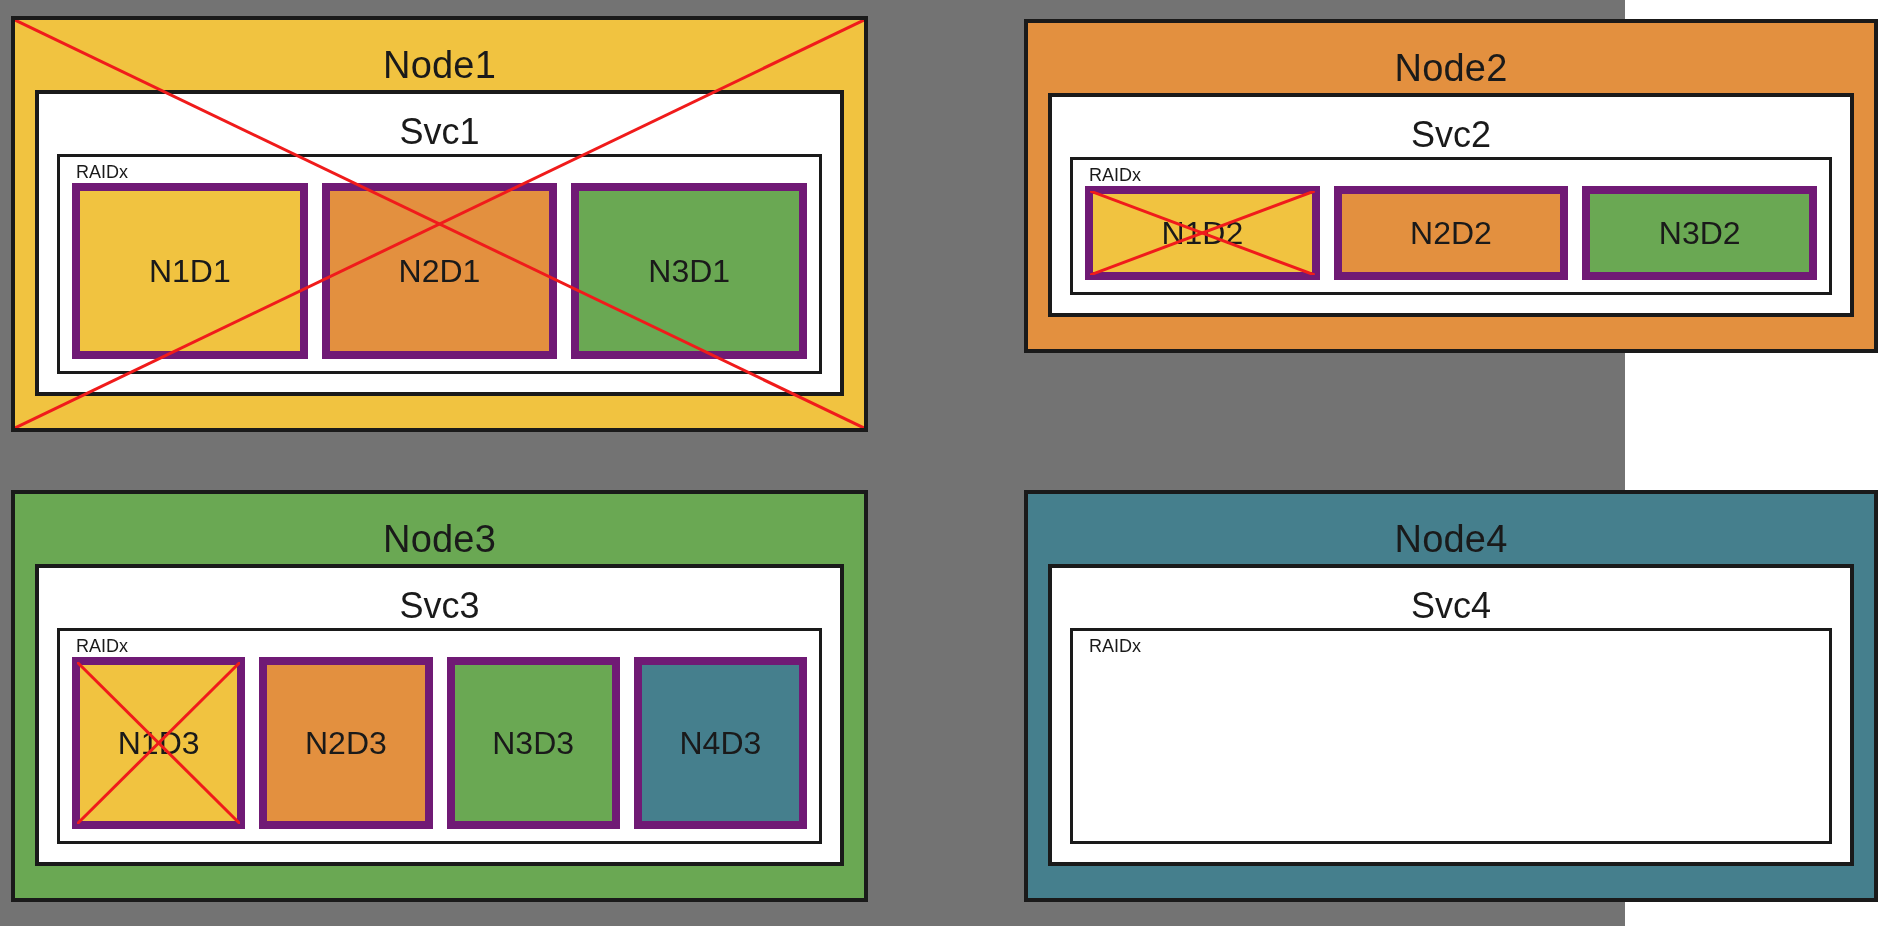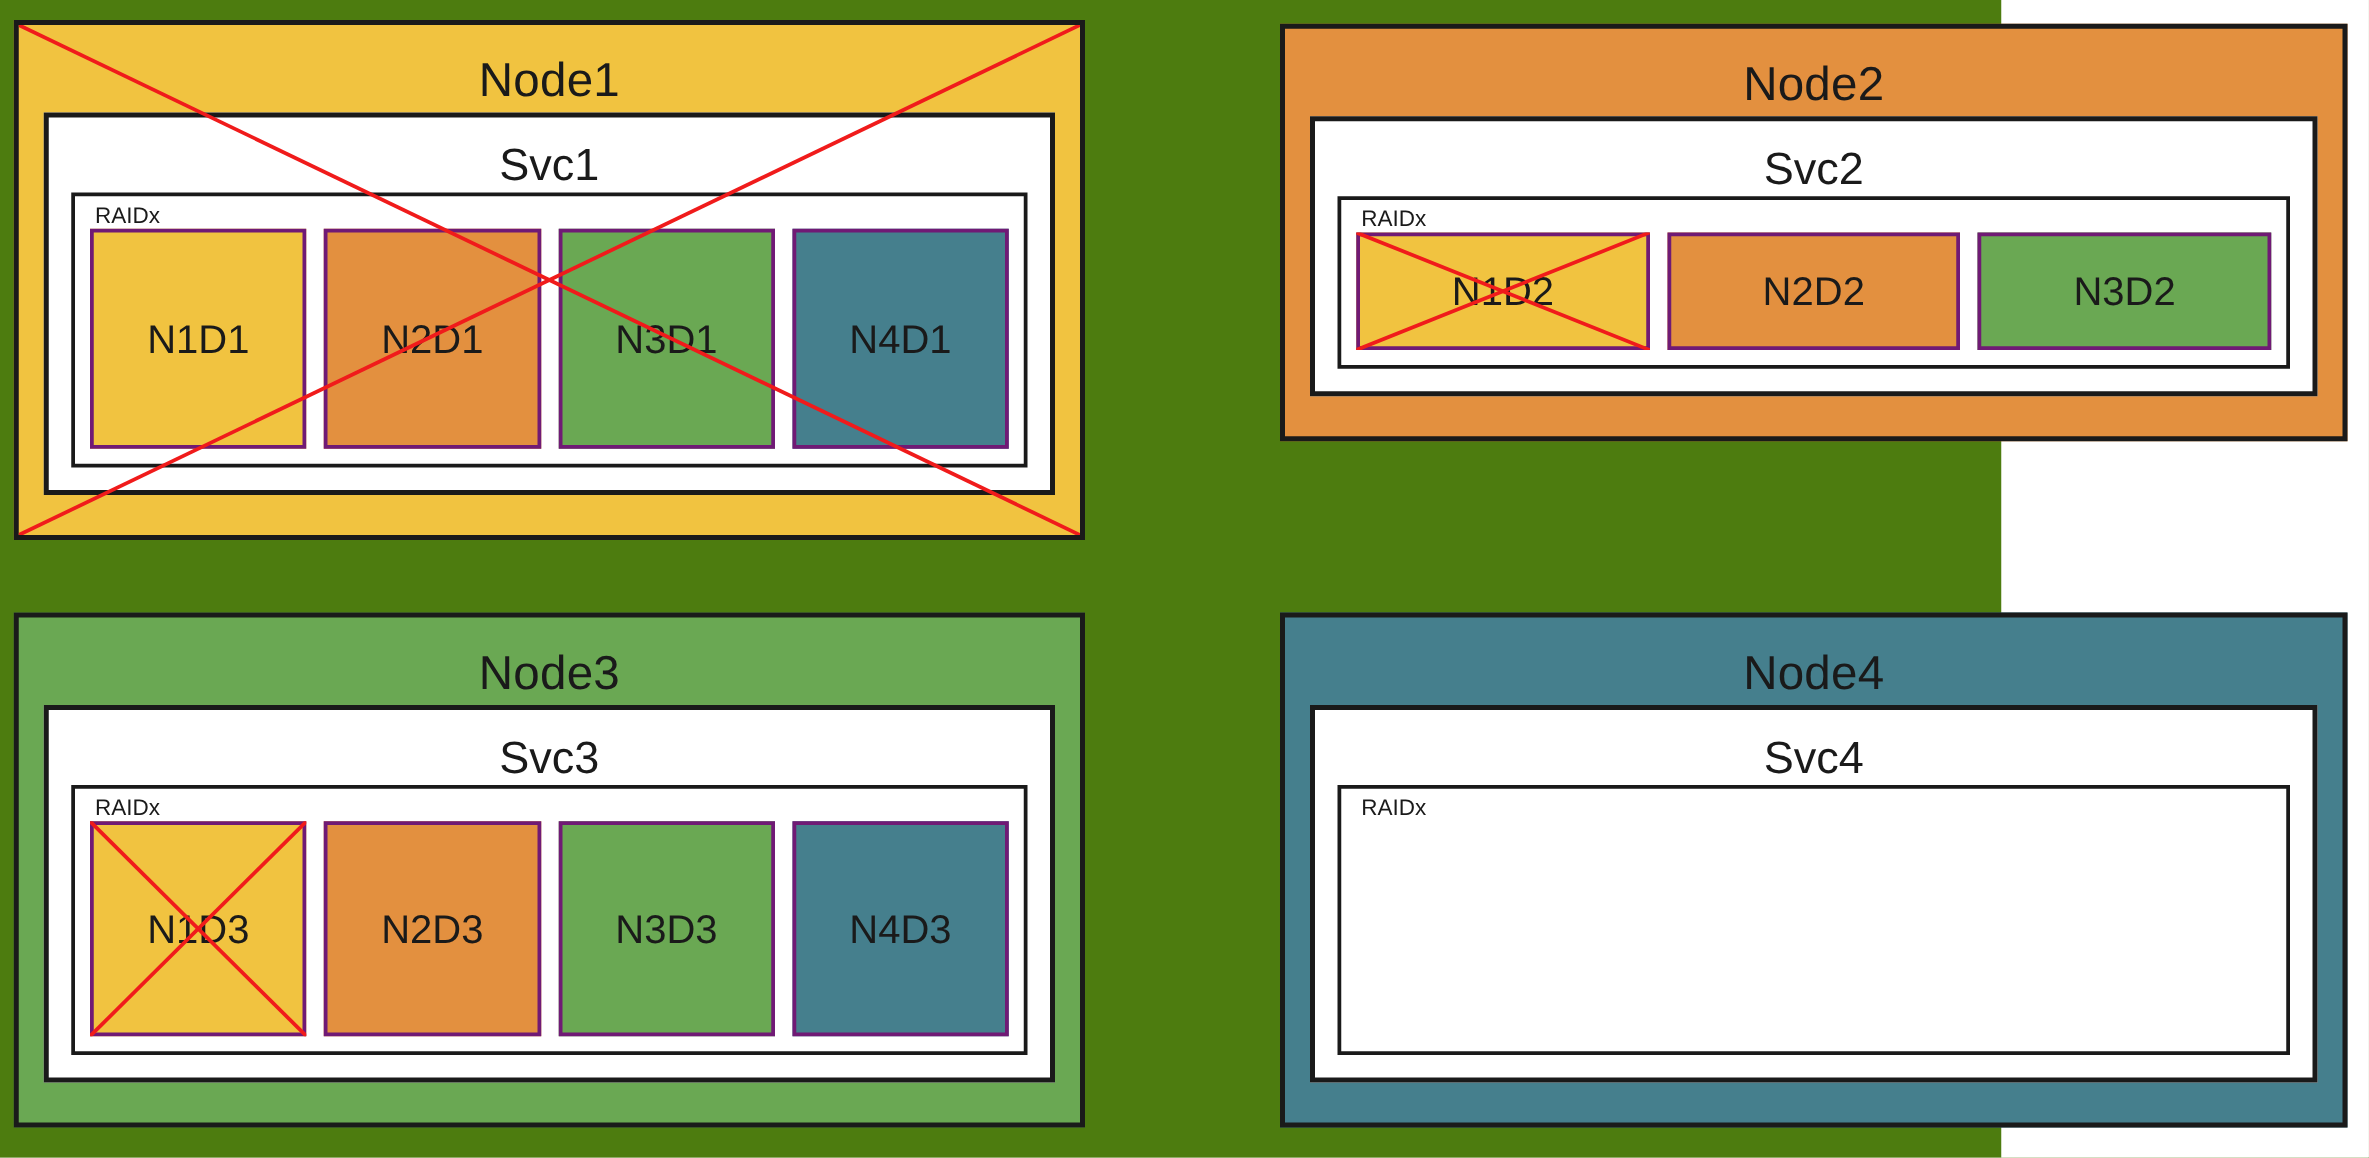--- a/index.html
+++ b/index.html
@@ -10,21 +10,22 @@
   body {
     width: 1895px;
     height: 926px;
     font-family: "Liberation Sans", sans-serif;
     overflow: hidden;
   }
   #canvas {
     position: relative;
     width: 1601px;
     height: 926px;
-    background: #4d7c0f;
+    background: #737373;
+    padding-left: 24px;
   }
 
   
   .node {
     position: absolute;
     box-sizing: border-box;
     border: 4px solid #1a1a1a;
     display: flex;
     flex-direction: column;
     align-items: stretch;
@@ -82,21 +83,21 @@
     gap: 14px;
     flex: 1 1 auto;
     align-items: stretch;
   }
 
   
   .disk {
     position: relative;
     box-sizing: border-box;
     flex: 1 1 0;
-    border: 3px solid #701a75;
+    border: 8px solid #701a75;
     display: flex;
     align-items: center;
     justify-content: center;
     font-size: 32px;
     color: #1a1a1a;
     min-height: 74px;
   }
   .disk-label {
     position: relative;
     z-index: 1;
@@ -137,23 +138,20 @@
         <div class="disks">
           <div class="disk" style="background:#f1c340;">
             <span class="disk-label">N1D1</span>
           </div>
           <div class="disk" style="background:#e3903f;">
             <span class="disk-label">N2D1</span>
           </div>
           <div class="disk" style="background:#6aa853;">
             <span class="disk-label">N3D1</span>
           </div>
-          <div class="disk" style="background:#457f8d;">
-            <span class="disk-label">N4D1</span>
-          </div>
         </div>
       </div>
     </div>
     <svg class="node-xmark" viewBox="0 0 100 100" preserveAspectRatio="none">
       <line x1="0" y1="0" x2="100" y2="100" stroke="#f01b1b" stroke-width="0.55" vector-effect="non-scaling-stroke" style="stroke-width:3px"></line>
       <line x1="100" y1="0" x2="0" y2="100" stroke="#f01b1b" stroke-width="0.55" vector-effect="non-scaling-stroke" style="stroke-width:3px"></line>
     </svg>
   </div>
 
   <div class="node" style="left: 1024px; top: 19px; width: 854px; height: 334px; background: rgb(227, 144, 63);">

